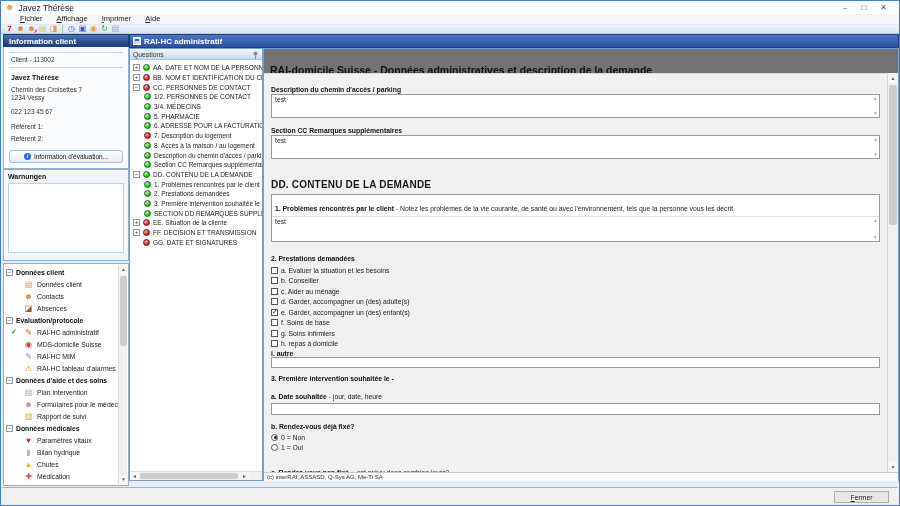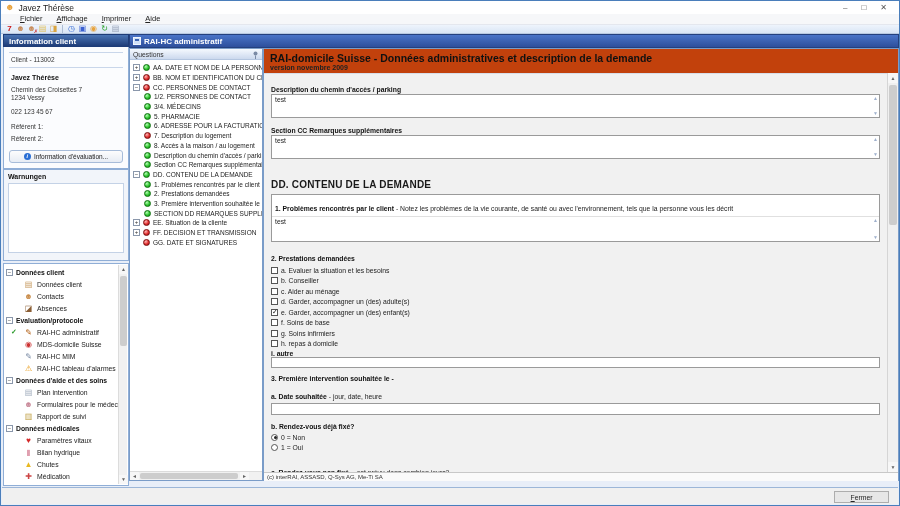--- a/index.html
+++ b/index.html
@@ -70,21 +70,21 @@
   .led { width:7px; height:7px; border-radius:50%; flex:0 0 7px; margin-right:3px; }
   .led.green { background:radial-gradient(circle at 35% 30%, #b6ffb6, #2fc52f 55%, #0f8a0f); border:1px solid #0c700c; }
   .led.red { background:radial-gradient(circle at 35% 30%, #ffb6b6, #e03030 55%, #9a0f0f); border:1px solid #7a0c0c; }
   .tlabel { font-size:6.5px; color:#222; }
   .hscroll { position:absolute; left:0; right:0; bottom:0; height:9px; background:#f1f1f1; border-top:1px solid #dcdcdc; }
   .hs-arrow { position:absolute; top:0; width:9px; height:8px; font-size:5px; color:#666; text-align:center; line-height:8px; background:#f7f7f7; }
   .hs-thumb { position:absolute; left:10px; right:24px; top:1px; height:6px; background:#cdcdcd; border-radius:2px; }
 
   
   .rpanel { position:absolute; left:261px; top:14px; width:636px; height:433px; background:#fff; border:1px solid #7a9cc8; }
-  .rp-title { height:24px; padding:3px 6px 0; background:#c2410c; }
+  .rp-title { height:24px; padding:15px 6px 0; background:#737373; }
   .rp-title h1 { font-size:10.5px; font-weight:bold; color:#111; line-height:12px; }
   .rp-sub { font-size:7px; font-weight:bold; color:#222; }
   .rp-body { position:absolute; left:0; right:0; top:24px; height:399px; background:#f1f1f1; border-top:1px solid #d7dde8; padding:0 18px 0 7px; overflow:hidden; }
   .vscroll { position:absolute; right:0; top:24px; height:399px; width:11px; background:#f0f0f0; border-left:1px solid #d5d5d5; }
   .vs-arrow { position:absolute; left:0; width:10px; height:10px; font-size:5px; color:#666; text-align:center; line-height:10px; background:#f7f7f7; }
   .vs-thumb { position:absolute; left:1px; width:8px; top:12px; height:140px; background:#cdcdcd; border-radius:2px; }
   .rp-footer { position:absolute; left:0; right:0; top:423px; height:9px; background:#fafafa; border-top:1px solid #c8c8c8; font-size:6px; color:#333; padding-left:3px; line-height:9px; }
 
   .flabel { font-size:6.8px; font-weight:bold; color:#111; }
   .fhint { font-size:6.8px; font-weight:normal; color:#222; }

